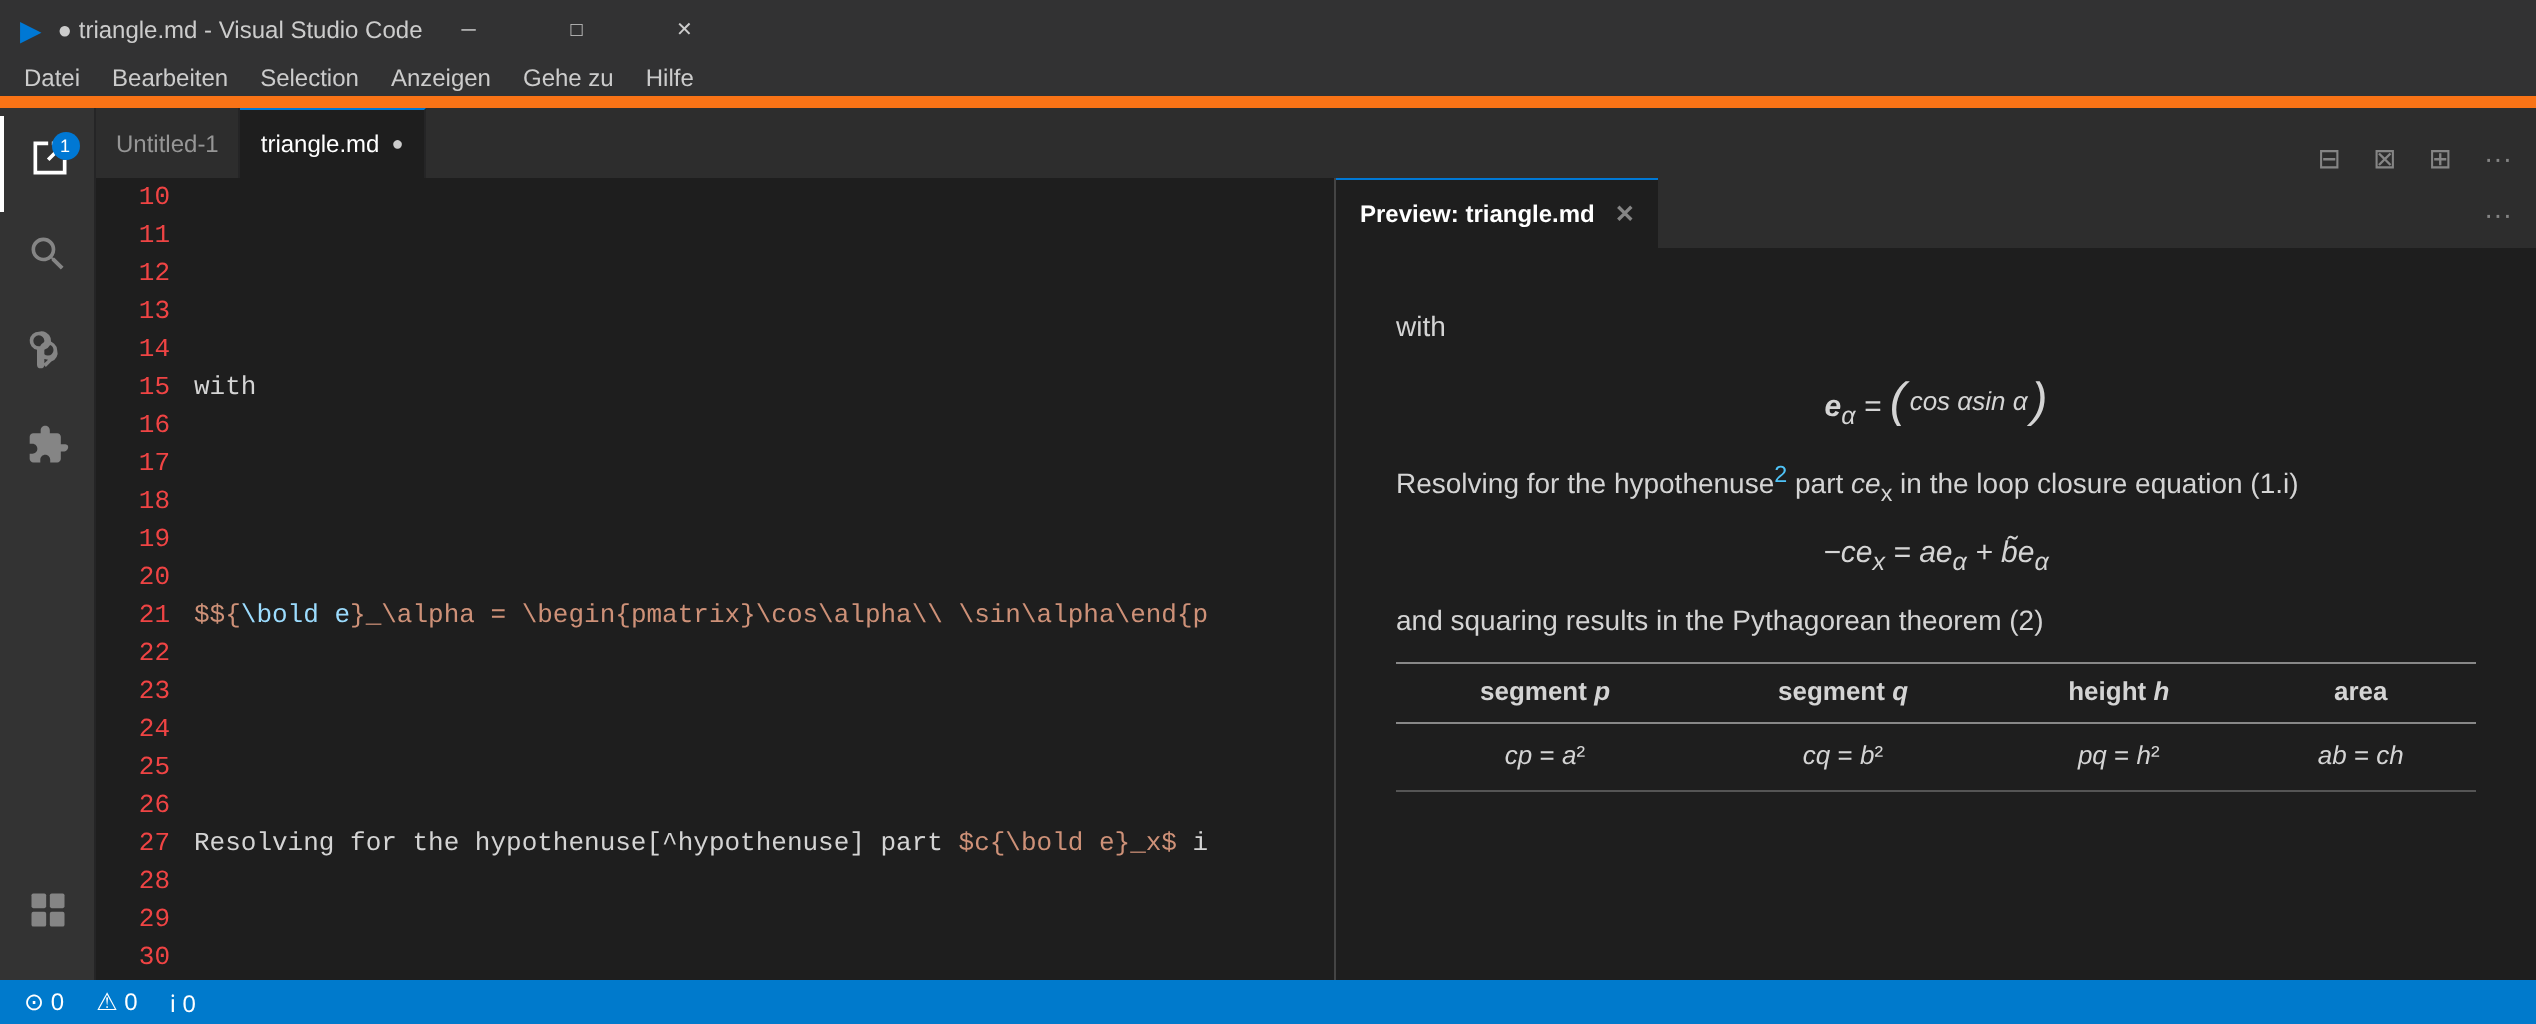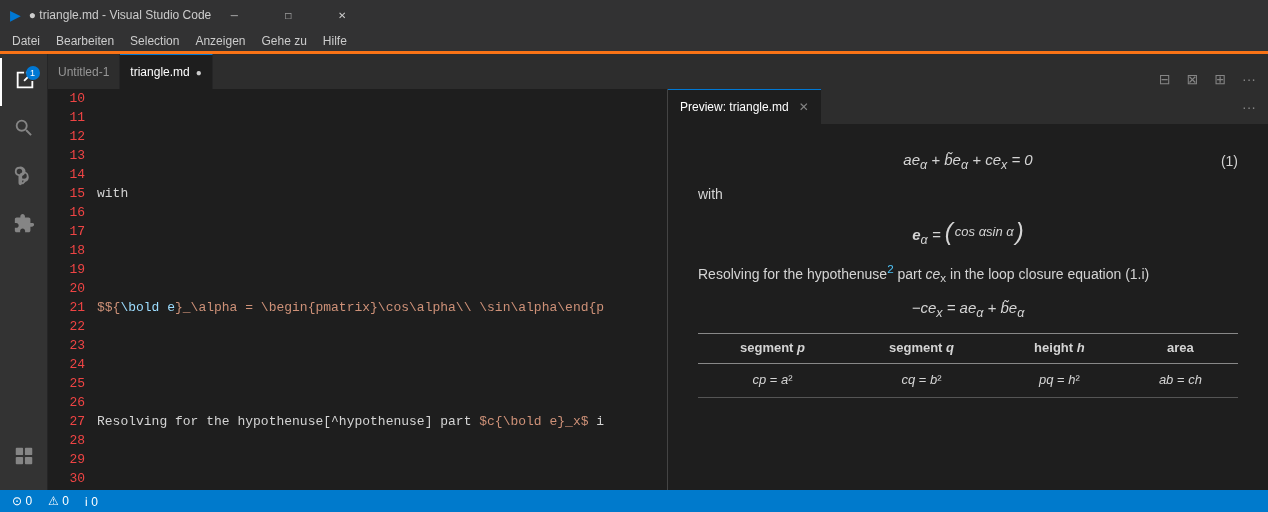--- a/index.html
+++ b/index.html
@@ -23,21 +23,21 @@
     
     #menubar {
       height: 24px;
       background: #323233;
       display: flex;
       align-items: center;
       padding: 0 4px;
       font-size: 12px;
       color: #ccc;
       flex-shrink: 0;
-      border-bottom: 3px solid #f97316;
+      border-bottom: 6px solid #f97316;
     }
     #menubar .menu-item {
       padding: 2px 8px;
       cursor: pointer;
       border-radius: 3px;
     }
 
     
     #main {
       display: flex;
@@ -195,20 +195,21 @@
       height: 35px;
       display: flex;
       align-items: center;
       padding: 0 12px;
       font-size: 12px;
       cursor: pointer;
       color: #fff;
       background: #1e1e1e;
       border-top: 1px solid #0078d4;
       gap: 6px;
+      font-weight: bold;
     }
     .preview-tab .close-btn { color: #858585; margin-left: 4px; }
     .preview-tab-actions {
       margin-left: auto;
       padding: 0 8px;
       color: #858585;
       font-size: 14px;
       display: flex;
       align-items: center;
       height: 35px;
@@ -408,28 +409,20 @@
           <div class="preview-tab">
             <span>Preview: triangle.md</span>
             <span class="close-btn">✕</span>
           </div>
           <div class="preview-tab-actions">
             <span class="tab-action-btn">···</span>
           </div>
         </div>
         <div id="preview-content">
 
-          <div class="preview-section">
-            <div style="display:flex; justify-content:center; align-items:center; position:relative; margin: 4px 0 8px;">
-              <span style="font-style:italic; font-size:15px;">
-                <i>ae</i><sub>α</sub> + <i>b̃e</i><sub>α</sub> + <i>ce</i><sub>x</sub> = 0
-              </span>
-              <span style="position:absolute; right:0; color:#d4d4d4;">(1)</span>
-            </div>
-          </div>
 
           <div class="preview-section">
             <div class="preview-text">with</div>
             <div style="display:flex; justify-content:center; margin: 6px 0;">
               <span style="font-style:italic; font-size:15px;">
                 <b>e</b><sub>α</sub> = 
                 <span style="display:inline-flex; align-items:center;">
                   <span style="font-size:24px; font-weight:300; margin-right:2px;">(</span>
                   <span style="display:inline-flex; align-items:center; line-height:1.3; font-size:13px;">
                     <span>cos α</span>
@@ -445,20 +438,25 @@
             <div class="preview-text">
               Resolving for the hypothenuse<sup style="color:#4fc3f7; cursor:pointer;">2</sup> part <i>ce</i><sub>x</sub> in the loop closure equation (1.i)
             </div>
             <div style="text-align:center; margin: 8px 0;">
               <span style="font-style:italic; font-size:15px;">
                 −<i>ce</i><sub>x</sub> = <i>ae</i><sub>α</sub> + <i>b̃e</i><sub>α</sub>
               </span>
             </div>
           </div>
 
+          <div class="preview-section">
+            <div class="preview-text">
+              and squaring results in the Pythagorean theorem (2)
+            </div>
+          </div>
 
 
           <div class="preview-section">
             <table class="preview-table">
               <thead>
                 <tr>
                   <th>segment <i>p</i></th>
                   <th>segment <i>q</i></th>
                   <th>height <i>h</i></th>
                   <th>area</th>

